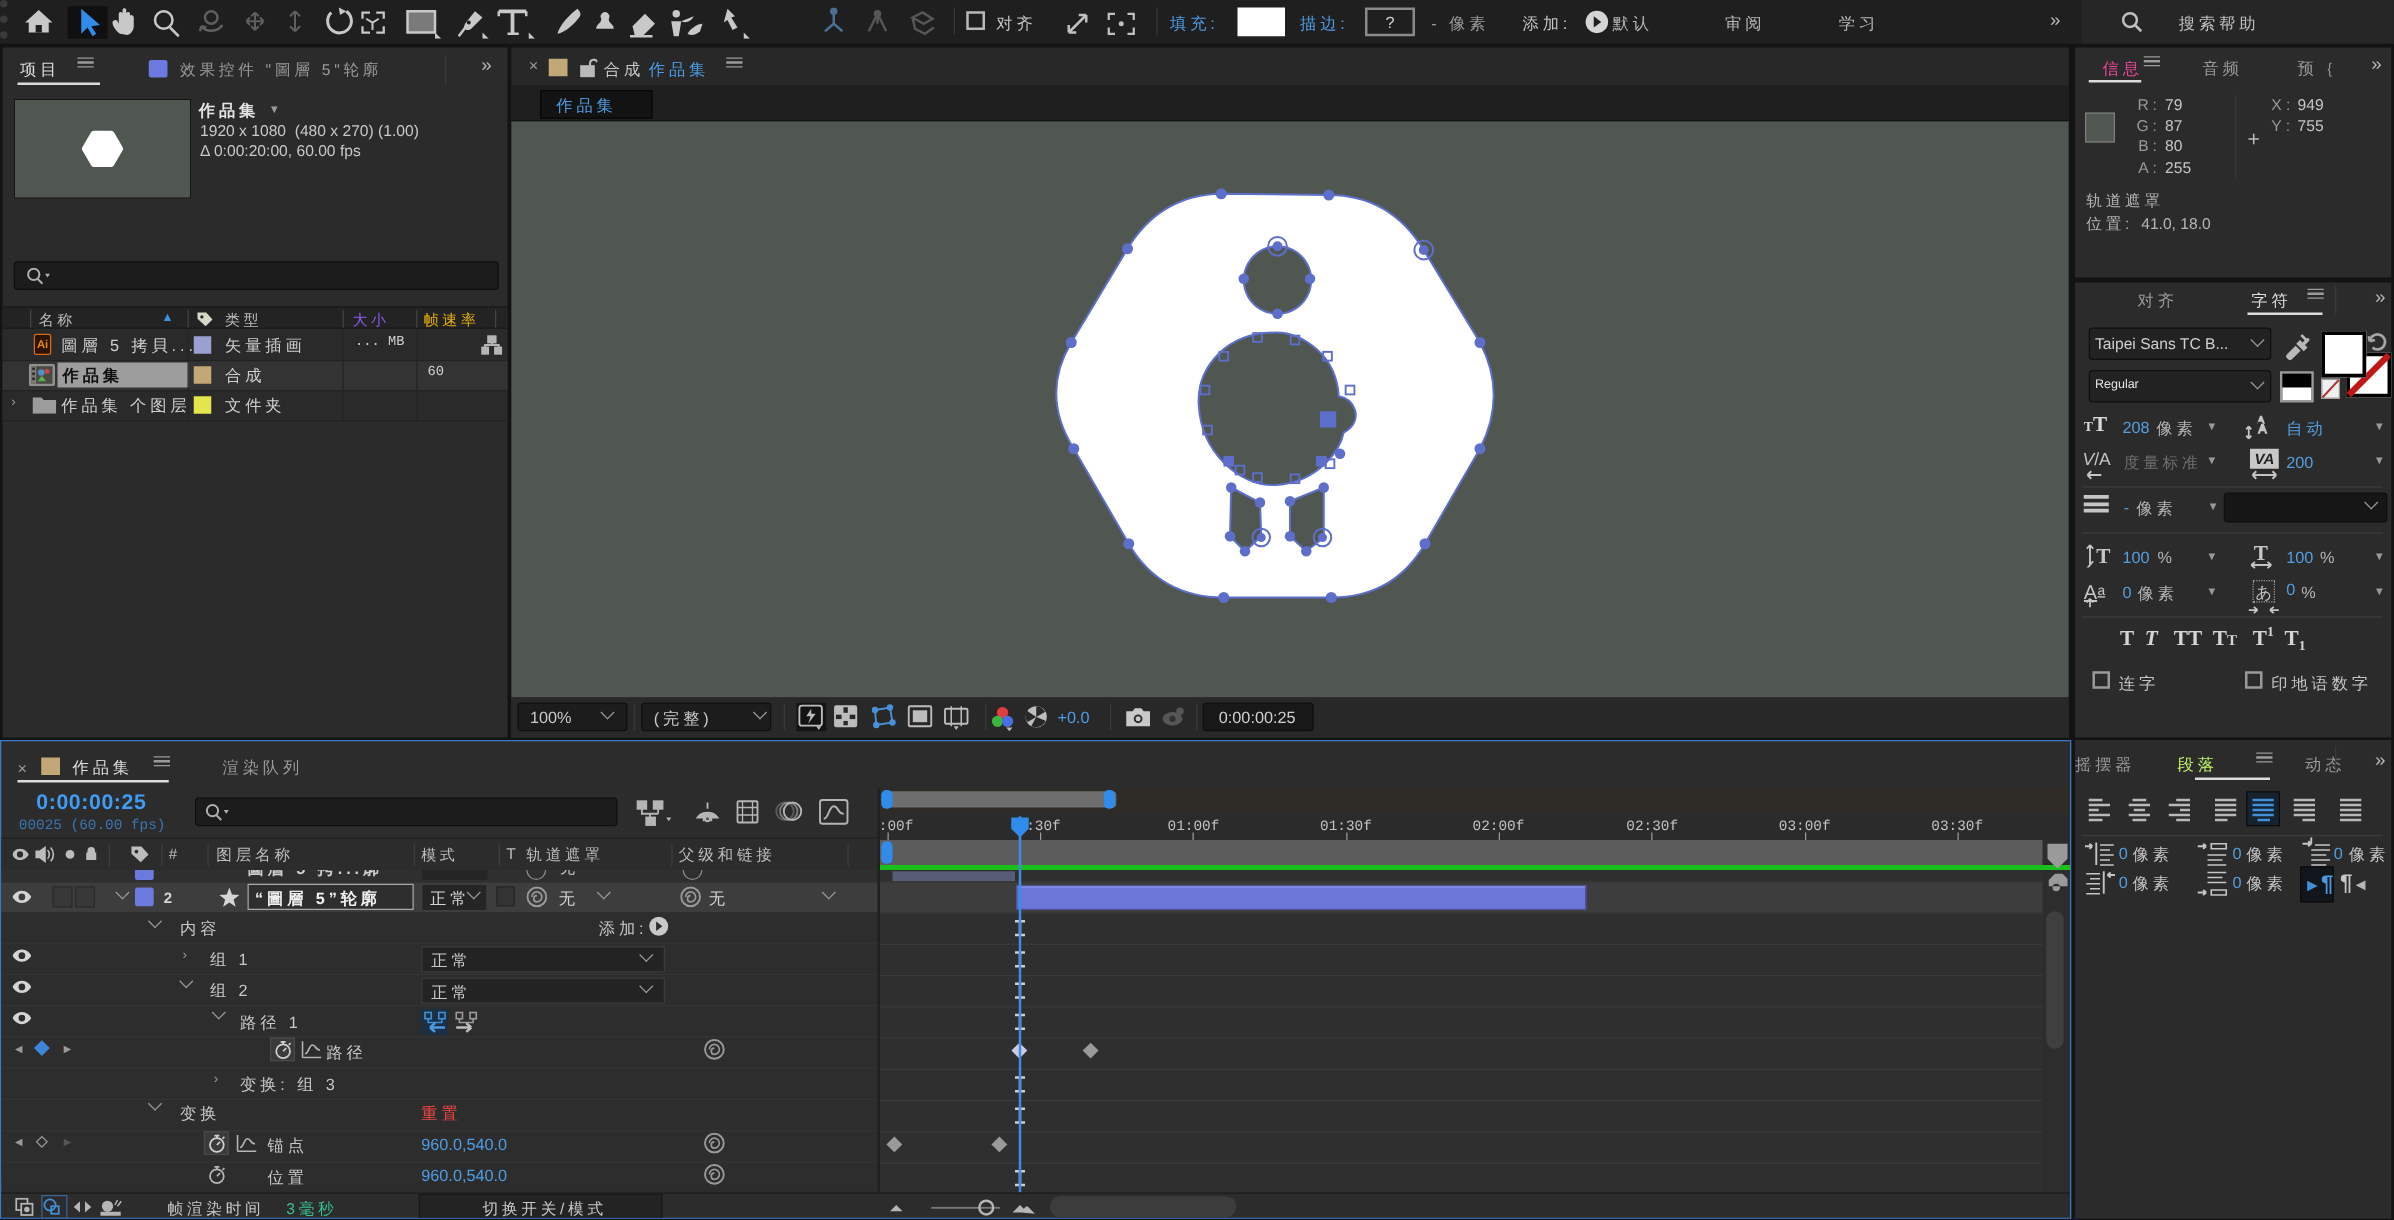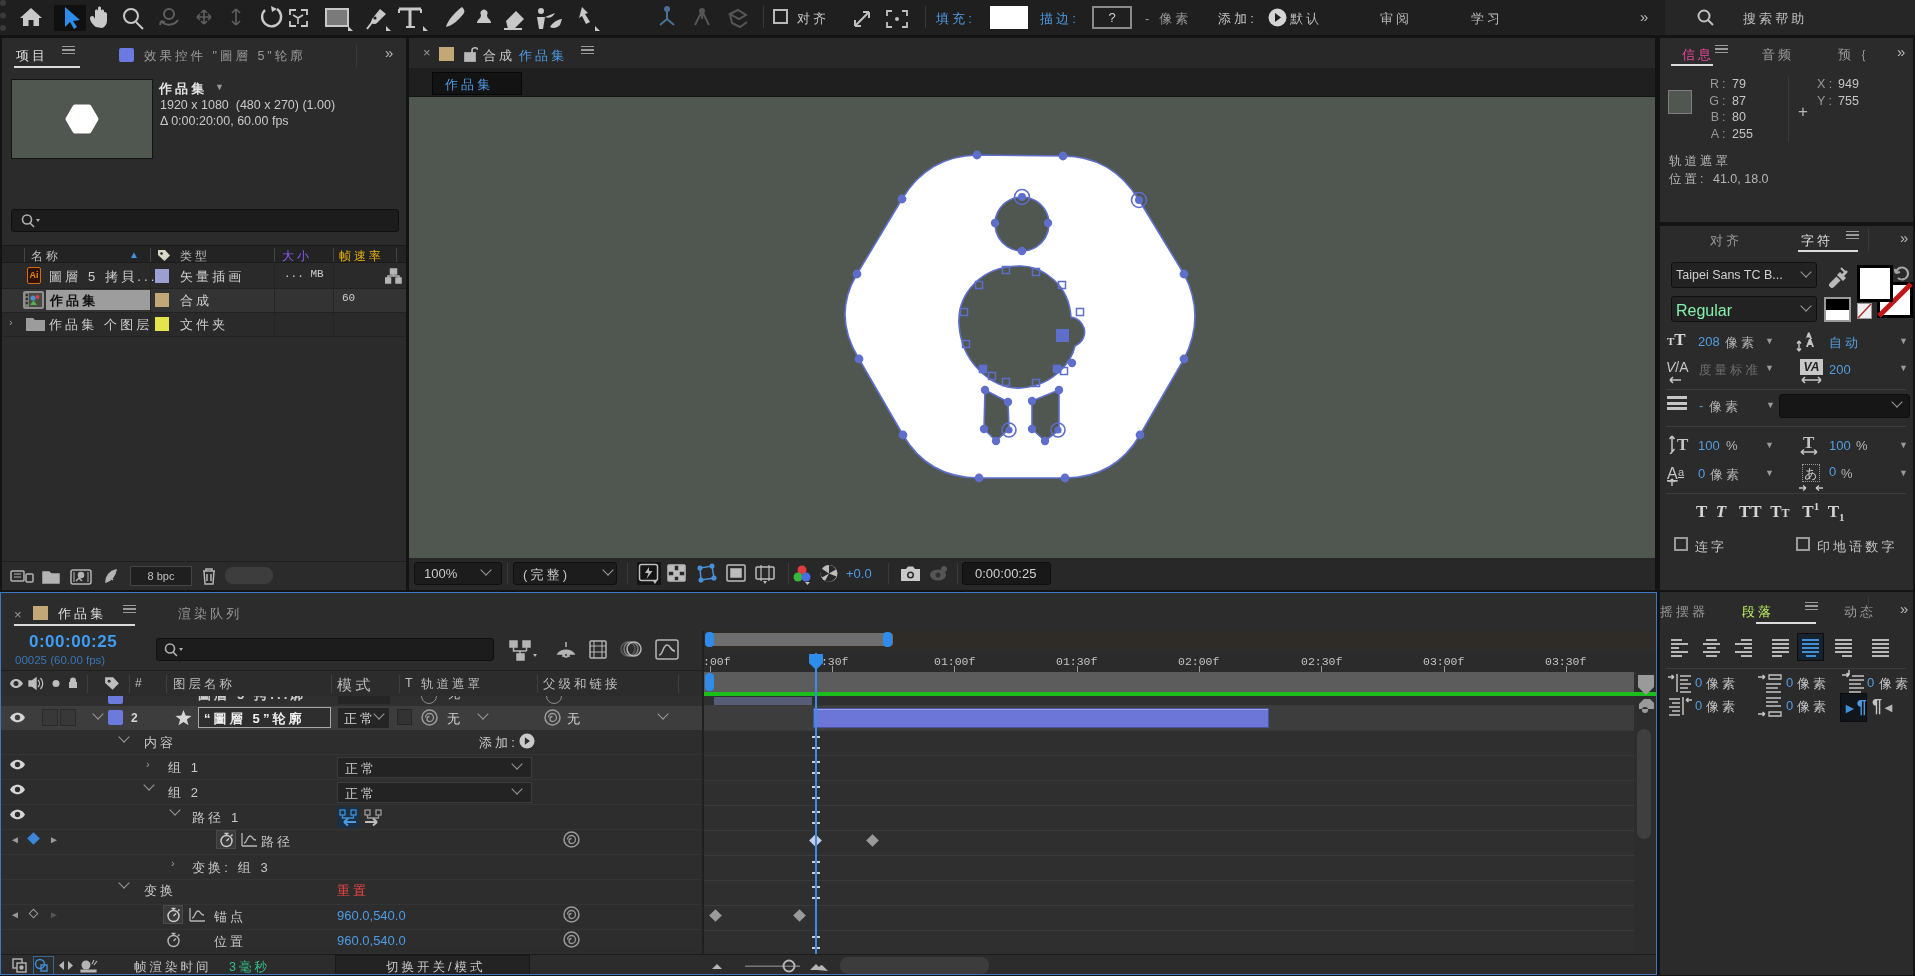--- a/index.html
+++ b/index.html
@@ -211,40 +211,20 @@
     <div class="ab" style="left:153px;top:5px;width:14px;height:14px;background:#e4e44d"></div>
     <div class="ab zh fs13" style="left:178px;top:4px;color:#cfcfcf">文件夹</div>
   </div>
   <div class="ab" style="left:0;top:250px;width:404px;height:1px;background:#222"></div>
   <div class="ab" style="left:0;top:274px;width:404px;height:1px;background:#222"></div>
   <div class="ab" style="left:0;top:298px;width:404px;height:1px;background:#222"></div>
   <div class="ab" style="left:148px;top:226px;width:1px;height:72px;background:#242424"></div>
   <div class="ab" style="left:272px;top:226px;width:1px;height:72px;background:#242424"></div>
   <div class="ab" style="left:331px;top:226px;width:1px;height:72px;background:#242424"></div>
 
-  <div class="ab" style="left:0;top:523px;width:404px;height:29px;background:#2b2b2b;border-top:1px solid #1e1e1e">
-    <svg class="ab" style="left:8px;top:5px" width="270" height="19" viewBox="0 0 270 19" fill="none" stroke="#b4b4b4" stroke-width="1.5">
-      <rect x="1" y="4" width="13" height="10" rx="1"></rect>
-        <path d="M4 7 h7 M4 10 h7" stroke-width="1"></path>
-        <rect x="16" y="7" width="7" height="8" rx="1"></rect>
-      <path d="M33 5 h6 l2 2 h8 v9 h-16 z" fill="#b4b4b4"></path>
-      <g>
-          <rect x="61" y="3" width="20" height="14" rx="2"></rect>
-          <path d="M64 5 v10 M78 5 v10" stroke-width="1"></path>
-          <circle cx="71" cy="8" r="2.5" fill="#b4b4b4"></circle>
-          <path d="M66 14 l3 -3 l3 3"></path>
-        </g>
-      <path d="M96 15 c0 -6 4 -11 10 -12 c-1 6 -4 10 -10 12 z M99 9 l4 4" fill="#b4b4b4"></path>
-    </svg>
-    <div class="ab" style="left:128px;top:4px;width:62px;height:20px;background:#1f1f1f;border:1px solid #454545;text-align:center;font-size:11px;line-height:18px;color:#c0c0c0">8 bpc</div>
-    <svg class="ab" style="left:199px;top:5px" width="16" height="18" viewBox="0 0 16 18" fill="none" stroke="#b4b4b4" stroke-width="1.5">
-        <path d="M2 4 h12 M5 4 v-2 h6 v2 M3 4 l1 13 h8 l1-13 M6 7 v7 M10 7 v7"></path>
-      </svg>
-    <div class="ab" style="left:223px;top:5px;width:48px;height:17px;background:#3d3d3d;border-radius:8px"></div>
-  </div>
 </div>
 
 <div class="ab" id="cpanel" style="left:409px;top:38px;width:1246px;height:552px;background:#282828">
   <div class="ab" style="left:14px;top:7px;color:#9a9a9a;font-size:13px">×</div>
   <div class="ab" style="left:30px;top:9px;width:15px;height:14px;background:#c3a877"></div>
   <svg class="ab" style="left:55px;top:8px" width="14" height="16" viewBox="0 0 14 16" fill="none" stroke="#b9b9b9" stroke-width="1.7">
       <rect x="1" y="7" width="10" height="8" fill="#b9b9b9"></rect>
       <path d="M8 7 V4.5 a3 3 0 0 1 5.8 -0.8"></path>
     </svg>
   <div class="ab zh fs13" style="left:74px;top:9px;color:#cacaca">合成</div>
@@ -425,21 +405,21 @@
   <div class="ab" style="left:217px;top:56px;width:36px;height:36px;background:#fff;border:3px solid #000"></div>
   <svg class="ab" style="left:217px;top:56px" width="36" height="36">
       <path d="M2 34 L34 2" stroke="#c01818" stroke-width="5"></path>
     </svg>
   <div class="ab" style="left:197px;top:39px;width:36px;height:37px;background:#fff;border:3px solid #000"></div>
   <svg class="ab" style="left:234px;top:40px" width="17" height="16" viewBox="0 0 17 16" fill="none" stroke="#a5a5a5" stroke-width="2.2">
       <path d="M2 7 a6 6 0 1 1 2 5 M2 7 l-1.5 -4 M2 7 l4 -1"></path>
     </svg>
 
   <div class="ab well" style="left:11px;top:70px;width:146px;height:26px;background:#222"></div>
-  <div class="ab" style="left:16px;top:76px;color:#86efac;font-size:16px">Regular</div>
+  <div class="ab" style="left:16px;top:76px;color:#e5e5e5;font-size:10px">Regular</div>
   <div class="ab chev" style="left:142px;top:76px"></div>
   <div class="ab" style="left:164px;top:71px;width:27px;height:25px;border:2px solid #9a9a9a"></div>
   <div class="ab" style="left:166px;top:73px;width:23px;height:11px;background:#000"></div>
   <div class="ab" style="left:166px;top:84px;width:23px;height:10px;background:#fff"></div>
   <div class="ab" style="left:197px;top:77px;width:15px;height:16px;background:#efefef;border:1px solid #9a9a9a"></div>
   <svg class="ab" style="left:197px;top:77px" width="15" height="16">
       <path d="M1 15 L14 1" stroke="#b03030" stroke-width="1.5"></path>
     </svg>
 
   <div class="ab" style="left:7px;top:104px;color:#d8d8d8;font-family:'Liberation Serif',serif;font-weight:bold"><span style="font-size:11px">T</span><span style="font-size:17px">T</span></div>
@@ -519,21 +499,21 @@
 <div class="ab" id="tpanel" style="left:0;top:592px;width:1657px;height:383px;background:#2c2c2c;border:1px solid #3c78c8;overflow:hidden">
 
   <div class="ab" style="left:13px;top:14px;color:#9a9a9a;font-size:13px">×</div>
   <div class="ab" style="left:32px;top:13px;width:15px;height:14px;background:#c3a877"></div>
   <div class="ab zh fs13" style="left:57px;top:12px;color:#dedede">作品集</div>
   <div class="ab ham" style="left:122px;top:12px;"></div>
   <div class="tab-underline" style="left:13px;top:31px;width:121px"></div>
   <div class="ab zh fs13" style="left:177px;top:12px;color:#9a9a9a">渲染队列</div>
 
   <div class="ab" style="left:28px;top:39px;color:#3f9df5;font-size:17px;font-weight:bold;letter-spacing:.5px">0:00:00:25</div>
-  <div class="ab" style="left:14px;top:61px;color:#3a76b2;font-size:11.5px;font-family:Liberation Sans, sans-serif">00025 (60.00 fps)</div>
+  <div class="ab" style="left:14px;top:61px;color:#3a76b2;font-size:11.5px;font-family:Liberation Mono, monospace">00025 (60.00 fps)</div>
 
   <div class="ab well" style="left:155px;top:45px;width:338px;height:23px"></div>
   <svg class="ab" style="left:163px;top:50px" width="20" height="14" viewBox="0 0 20 14" fill="none" stroke="#b0b0b0" stroke-width="1.6">
       <circle cx="6" cy="5.5" r="4.5"></circle>
       <path d="M9 9 L13 13"></path>
       <path d="M15 5 l4 0 l-2 3 z" fill="#b0b0b0" stroke="none"></path>
     </svg>
 
   <svg class="ab" style="left:508px;top:45px" width="172" height="23" viewBox="0 0 172 23" fill="none" stroke="#b5b5b5" stroke-width="1.5">
     <g>
@@ -574,21 +554,21 @@
     <div class="vdiv" style="left:86px;top:4px;height:18px;background:#3e3e3e"></div>
     <svg class="ab" style="left:103px;top:5px" width="16" height="15" viewBox="0 0 14 13">
         <path d="M1 1 h7 l5 5.5 L7.5 12 L1 6 Z" fill="#bdbdbd"></path>
         <circle cx="4.5" cy="4.5" r="1.3" fill="#2c2c2c"></circle>
       </svg>
     <div class="vdiv" style="left:128px;top:4px;height:18px;background:#3e3e3e"></div>
     <div class="ab" style="left:134px;top:5px;color:#bdbdbd;font-size:12px">#</div>
     <div class="vdiv" style="left:165px;top:4px;height:18px;background:#3e3e3e"></div>
     <div class="ab zh" style="left:172px;top:5px;color:#bdbdbd;font-size:12.5px">图层名称</div>
     <div class="vdiv" style="left:330px;top:4px;height:18px;background:#3e3e3e"></div>
-    <div class="ab zh" style="left:336px;top:5px;color:#bdbdbd;font-size:15px">模式</div>
+    <div class="ab zh" style="left:336px;top:5px;color:#bdbdbd;font-size:12px">模式</div>
     <div class="vdiv" style="left:398px;top:4px;height:18px;background:#3e3e3e"></div>
     <div class="ab" style="left:404px;top:5px;color:#bdbdbd;font-size:12.5px">T</div>
     <div class="ab zh" style="left:420px;top:5px;color:#bdbdbd;font-size:12.5px">轨道遮罩</div>
     <div class="vdiv" style="left:536px;top:4px;height:18px;background:#3e3e3e"></div>
     <div class="ab zh" style="left:542px;top:5px;color:#bdbdbd;font-size:12.5px">父级和链接</div>
     <div class="vdiv" style="left:677px;top:4px;height:18px;background:#3e3e3e"></div>
   </div>
 
   <div class="ab" style="left:0;top:103px;width:703px;height:10px;background:#2f2f2f;overflow:hidden">
     <div class="ab" style="left:107px;top:-6px;width:15px;height:14px;background:#6c79dd;border-radius:2px"></div>

